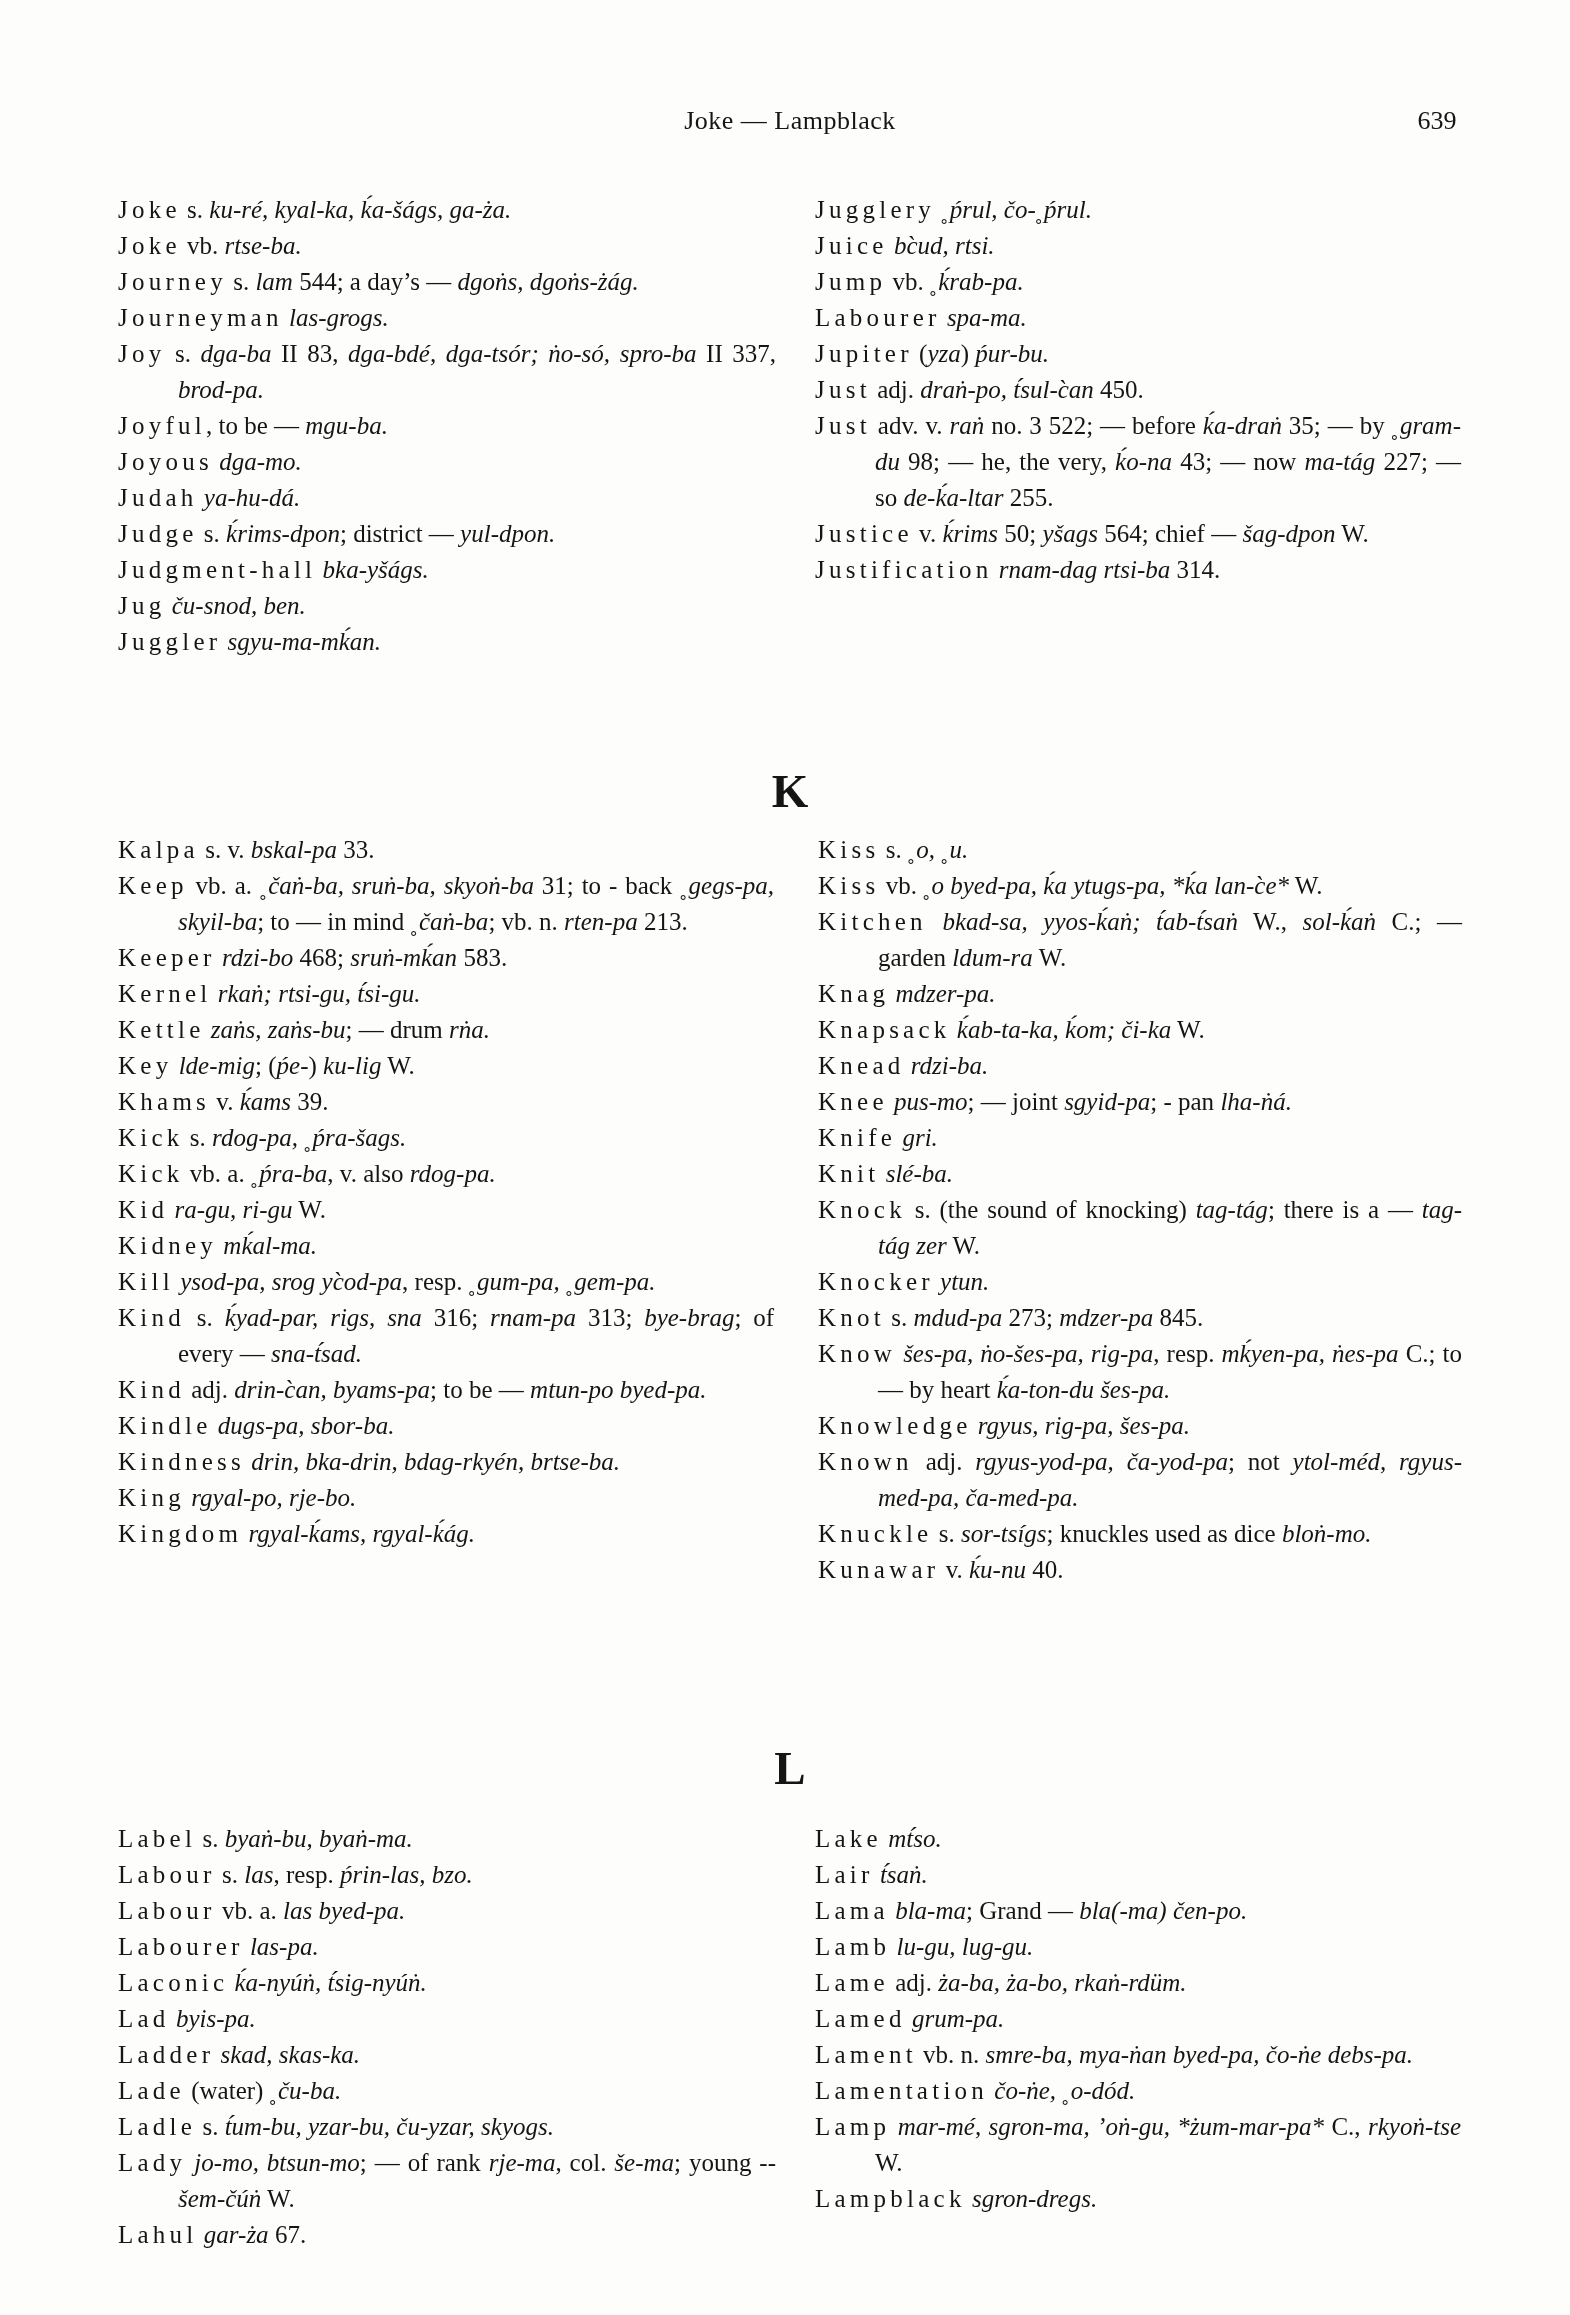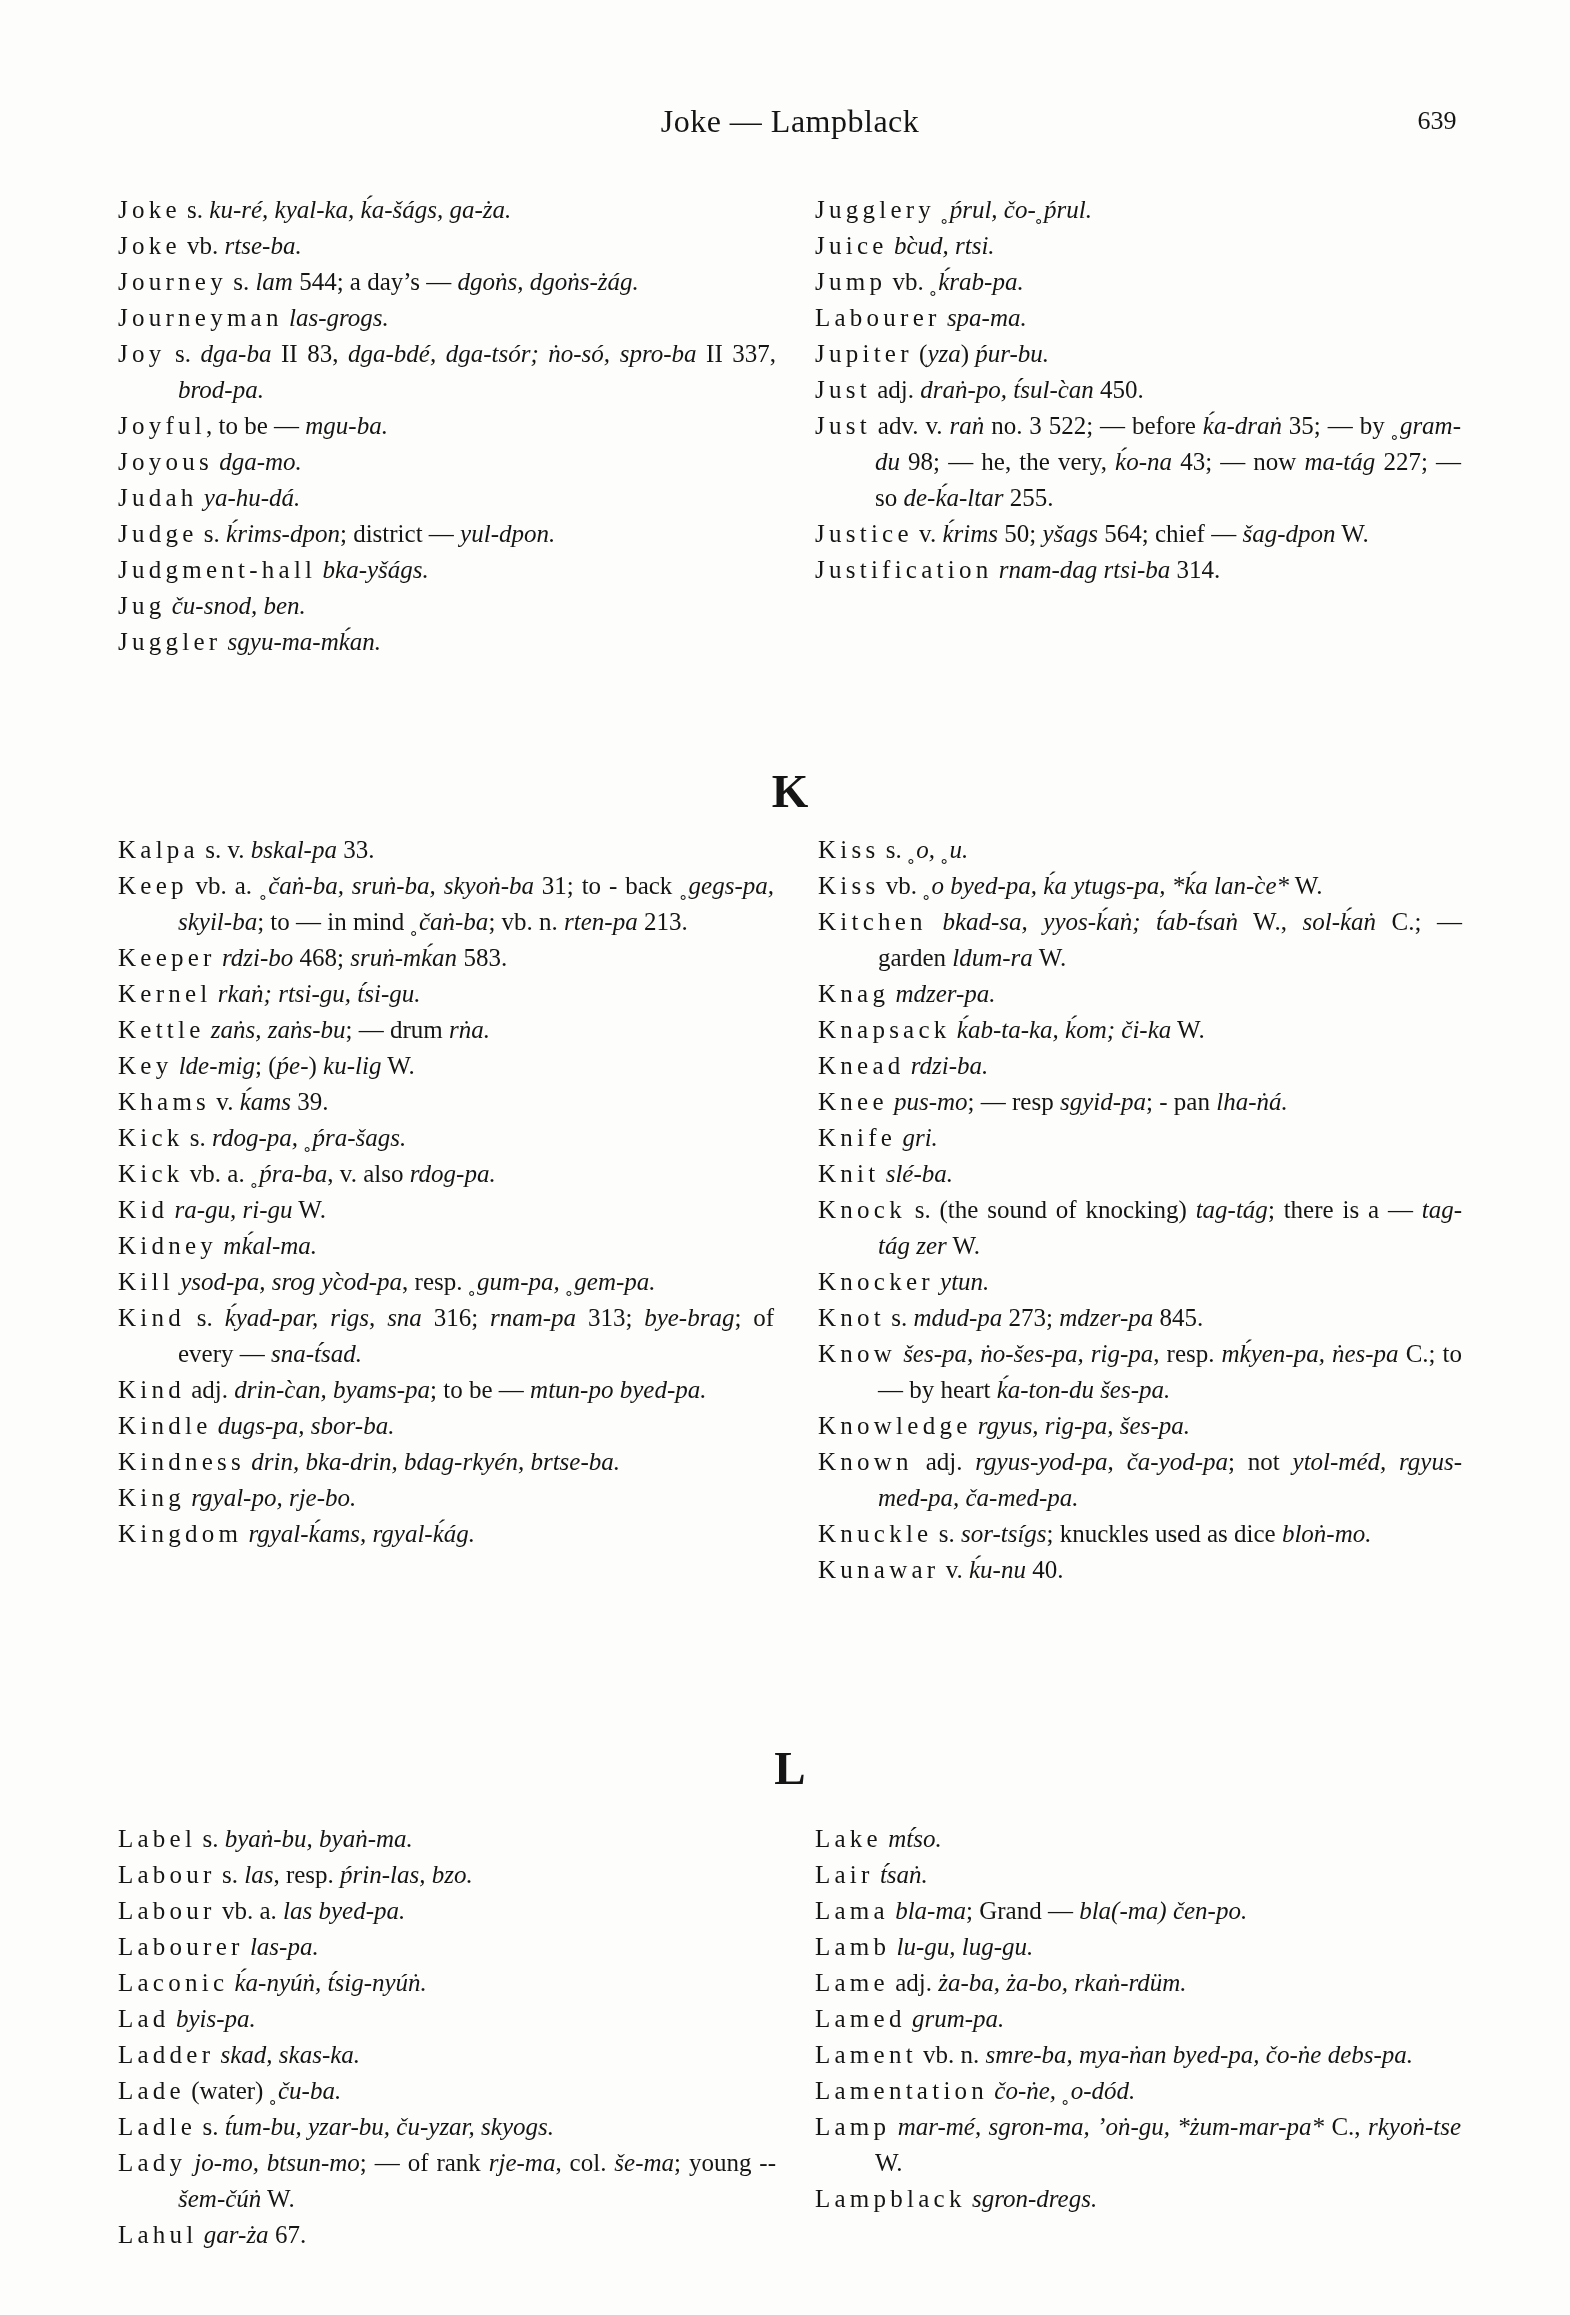--- a/index.html
+++ b/index.html
@@ -12,21 +12,21 @@
     font-family:"Liberation Serif","DejaVu Serif",serif;
     font-size:25px;
     line-height:36px;
     overflow:hidden;
   }
   .pg-header{
     position:absolute;top:103px;left:118px;width:1344px;height:37px;
   }
   .pg-title{
     position:absolute;left:0;right:0;text-align:center;
-    font-size:32px;letter-spacing:0.5px;
+    font-size:26px;letter-spacing:0.5px;
   }
   .pg-num{
     position:absolute;right:5.6px;top:0;font-size:26px;
   }
   .section{
     position:absolute;left:118px;width:1344px;
     display:flex;gap:39px;
   }
   .sec-j{top:156px;margin-top:36px;}
   .sec-k{top:832px;gap:44px;}
@@ -108,21 +108,21 @@
         <p class="entry"><span class="hw">King</span><i> rgyal-po, rje-bo.</i></p>
         <p class="entry"><span class="hw">Kingdom</span><i> rgyal-ḱams, rgyal-ḱág.</i></p>
       </div>
     <div class="col right">
         <p class="entry"><span class="hw">Kiss</span><span> s. </span><i>˳o, ˳u.</i></p>
         <p class="entry"><span class="hw">Kiss</span><span> vb. </span><i>˳o byed-pa, ḱa ytugs-pa, *ḱa lan-c̀e*</i><span> W.</span></p>
         <p class="entry"><span class="hw">Kitchen</span><i> bkad-sa, yyos-ḱaṅ; t́ab-t́saṅ</i><span> W., </span><i>sol-ḱaṅ</i><span> C.; — garden </span><i>ldum-ra</i><span> W.</span></p>
         <p class="entry"><span class="hw">Knag</span><i> mdzer-pa.</i></p>
         <p class="entry"><span class="hw">Knapsack</span><i> ḱab-ta-ka, ḱom; či-ka</i><span> W.</span></p>
         <p class="entry"><span class="hw">Knead</span><i> rdzi-ba.</i></p>
-        <p class="entry"><span class="hw">Knee</span><i> pus-mo</i><span>; — resp </span><i>sgyid-pa</i><span>; - pan </span><i>lha-ṅá.</i></p>
+        <p class="entry"><span class="hw">Knee</span><i> pus-mo</i><span>; — joint </span><i>sgyid-pa</i><span>; - pan </span><i>lha-ṅá.</i></p>
         <p class="entry"><span class="hw">Knife</span><i> gri.</i></p>
         <p class="entry"><span class="hw">Knit</span><i> slé-ba.</i></p>
         <p class="entry"><span class="hw">Knock</span><span> s. (the sound of knocking) </span><i>tag-tág</i><span>; there is a — </span><i>tag-tág zer</i><span> W.</span></p>
         <p class="entry"><span class="hw">Knocker</span><i> ytun.</i></p>
         <p class="entry"><span class="hw">Knot</span><span> s. </span><i>mdud-pa</i><span> 273; </span><i>mdzer-pa</i><span> 845.</span></p>
         <p class="entry"><span class="hw">Know</span><i> šes-pa, ṅo-šes-pa, rig-pa</i><span>, resp. </span><i>mḱyen-pa, ṅes-pa</i><span> C.; to — by heart </span><i>ḱa-ton-du šes-pa.</i></p>
         <p class="entry"><span class="hw">Knowledge</span><i> rgyus, rig-pa, šes-pa.</i></p>
         <p class="entry"><span class="hw">Known</span><span> adj. </span><i>rgyus-yod-pa, ča-yod-pa</i><span>; not </span><i>ytol-méd, rgyus-med-pa, ča-med-pa.</i></p>
         <p class="entry"><span class="hw">Knuckle</span><span> s. </span><i>sor-tsígs</i><span>; knuckles used as dice </span><i>bloṅ-mo.</i></p>
         <p class="entry"><span class="hw">Kunawar</span><span> v. </span><i>ḱu-nu</i><span> 40.</span></p>

